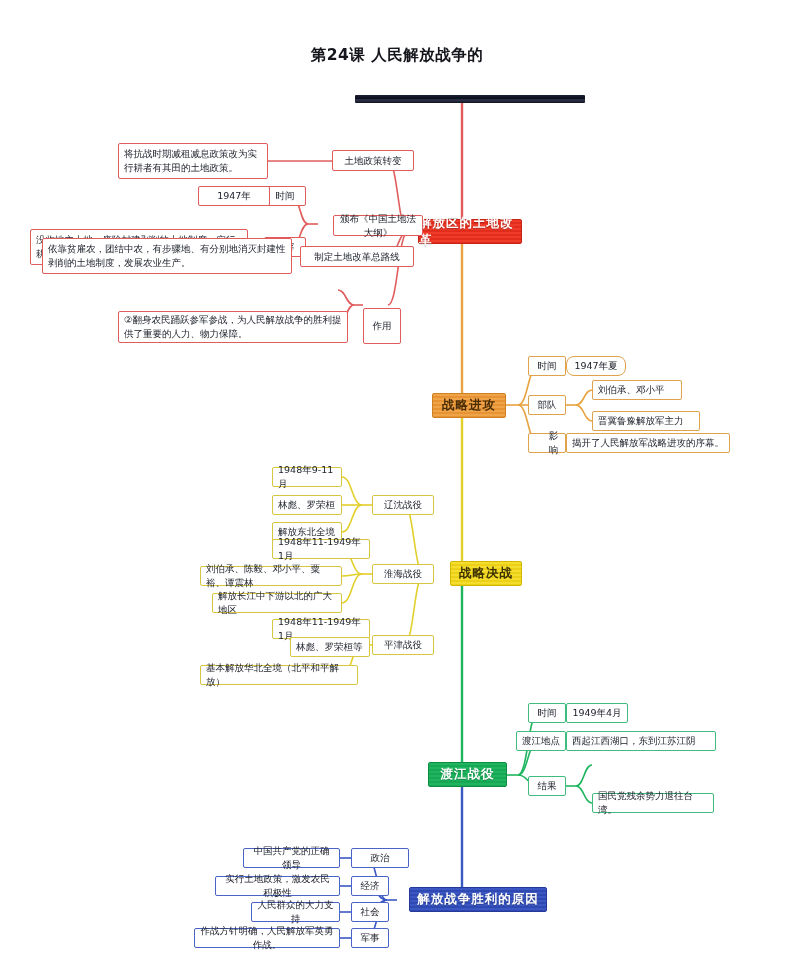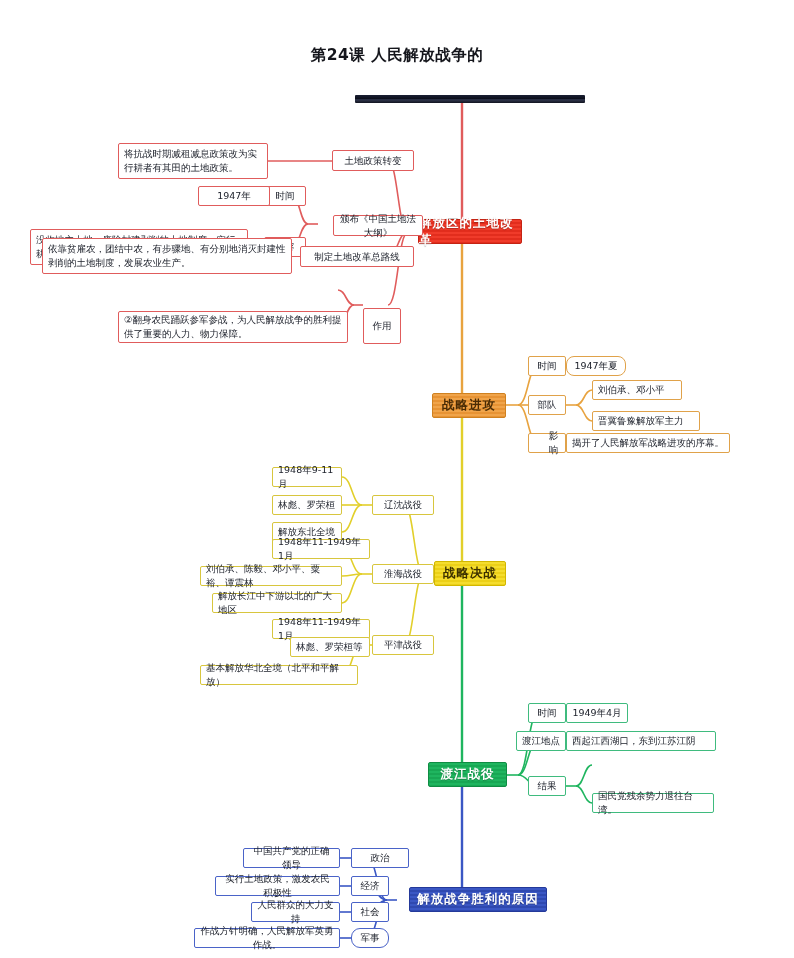--- a/index.html
+++ b/index.html
@@ -52,21 +52,21 @@
   .main.m-red{
     background:repeating-linear-gradient(180deg,#f03b2a 0px,#f03b2a 2px,#e22d1d 2px,#e22d1d 4px);
     border:1px solid #c42313;
   }
   .main.m-orange{
     background:repeating-linear-gradient(180deg,#f0a44a 0px,#f0a44a 2px,#e79334 2px,#e79334 4px);
     border:1px solid #cf8120;color:#4a2c05;text-shadow:none;
   }
   .main.m-yellow{
     background:repeating-linear-gradient(180deg,#f5dd2e 0px,#f5dd2e 2px,#ecd018 2px,#ecd018 4px);
-    border:1px solid #d2b700;color:#3c3100;text-shadow:none;
+    border:1px solid #d2b700;color:#3c3100;text-shadow:none;margin-left:16px;
   }
   .main.m-green{
     background:repeating-linear-gradient(180deg,#1fb55f 0px,#1fb55f 2px,#18a754 2px,#18a754 4px);
     border:1px solid #0f8c43;
   }
   .main.m-blue{
     background:repeating-linear-gradient(180deg,#3a57c4 0px,#3a57c4 2px,#2f49b0 2px,#2f49b0 4px);
     border:1px solid #24399a;
     margin-left:12px;
   }
@@ -253,16 +253,16 @@
 
   <div class="node c-blue center" style="left:351px;top:848px;width:58px;height:20px;">政治</div>
   <div class="node c-blue center" style="left:243px;top:848px;width:97px;height:20px;">中国共产党的正确领导</div>
 
   <div class="node c-blue center" style="left:351px;top:876px;width:38px;height:20px;">经济</div>
   <div class="node c-blue center" style="left:215px;top:876px;width:125px;height:20px;">实行土地政策，激发农民积极性</div>
 
   <div class="node c-blue center" style="left:351px;top:902px;width:38px;height:20px;">社会</div>
   <div class="node c-blue center" style="left:251px;top:902px;width:89px;height:20px;">人民群众的大力支持</div>
 
-  <div class="node c-blue center" style="left:351px;top:928px;width:38px;height:20px;border-radius:9px;">军事</div>
+  <div class="node c-blue center" style="left:351px;top:928px;width:38px;height:20px;">军事</div>
   <div class="node c-blue center" style="left:194px;top:928px;width:146px;height:20px;">作战方针明确，人民解放军英勇作战。</div>
 
 </div>
 
 </body></html>

